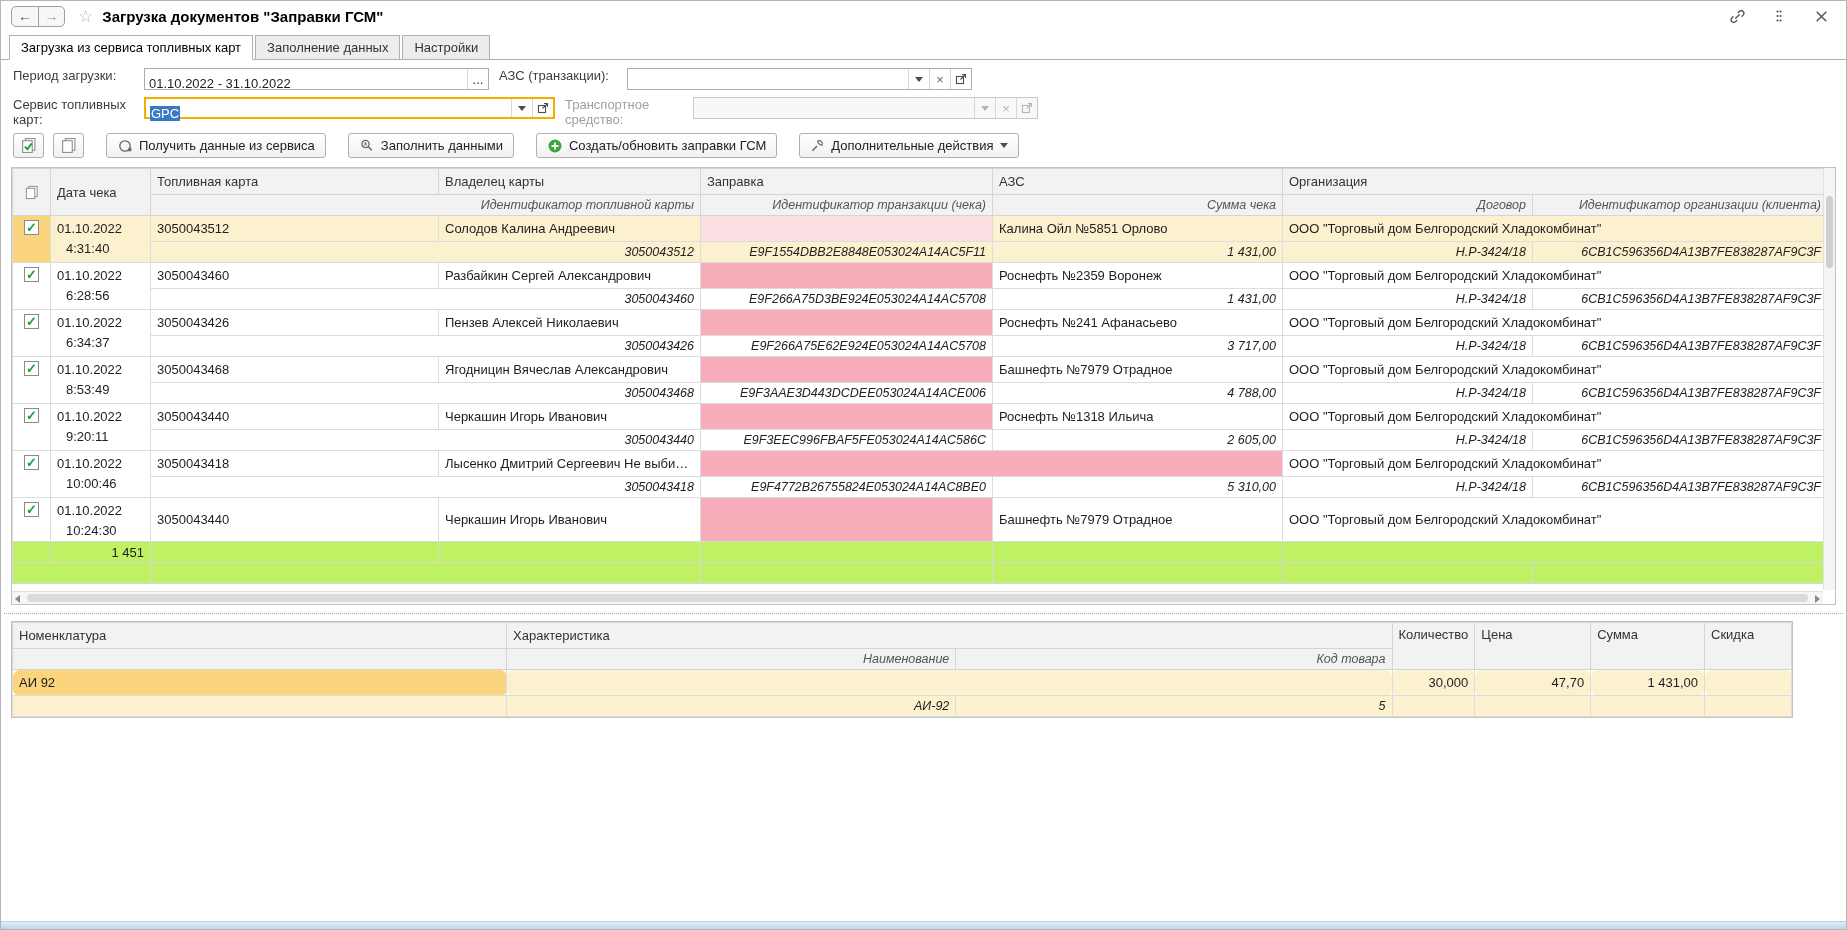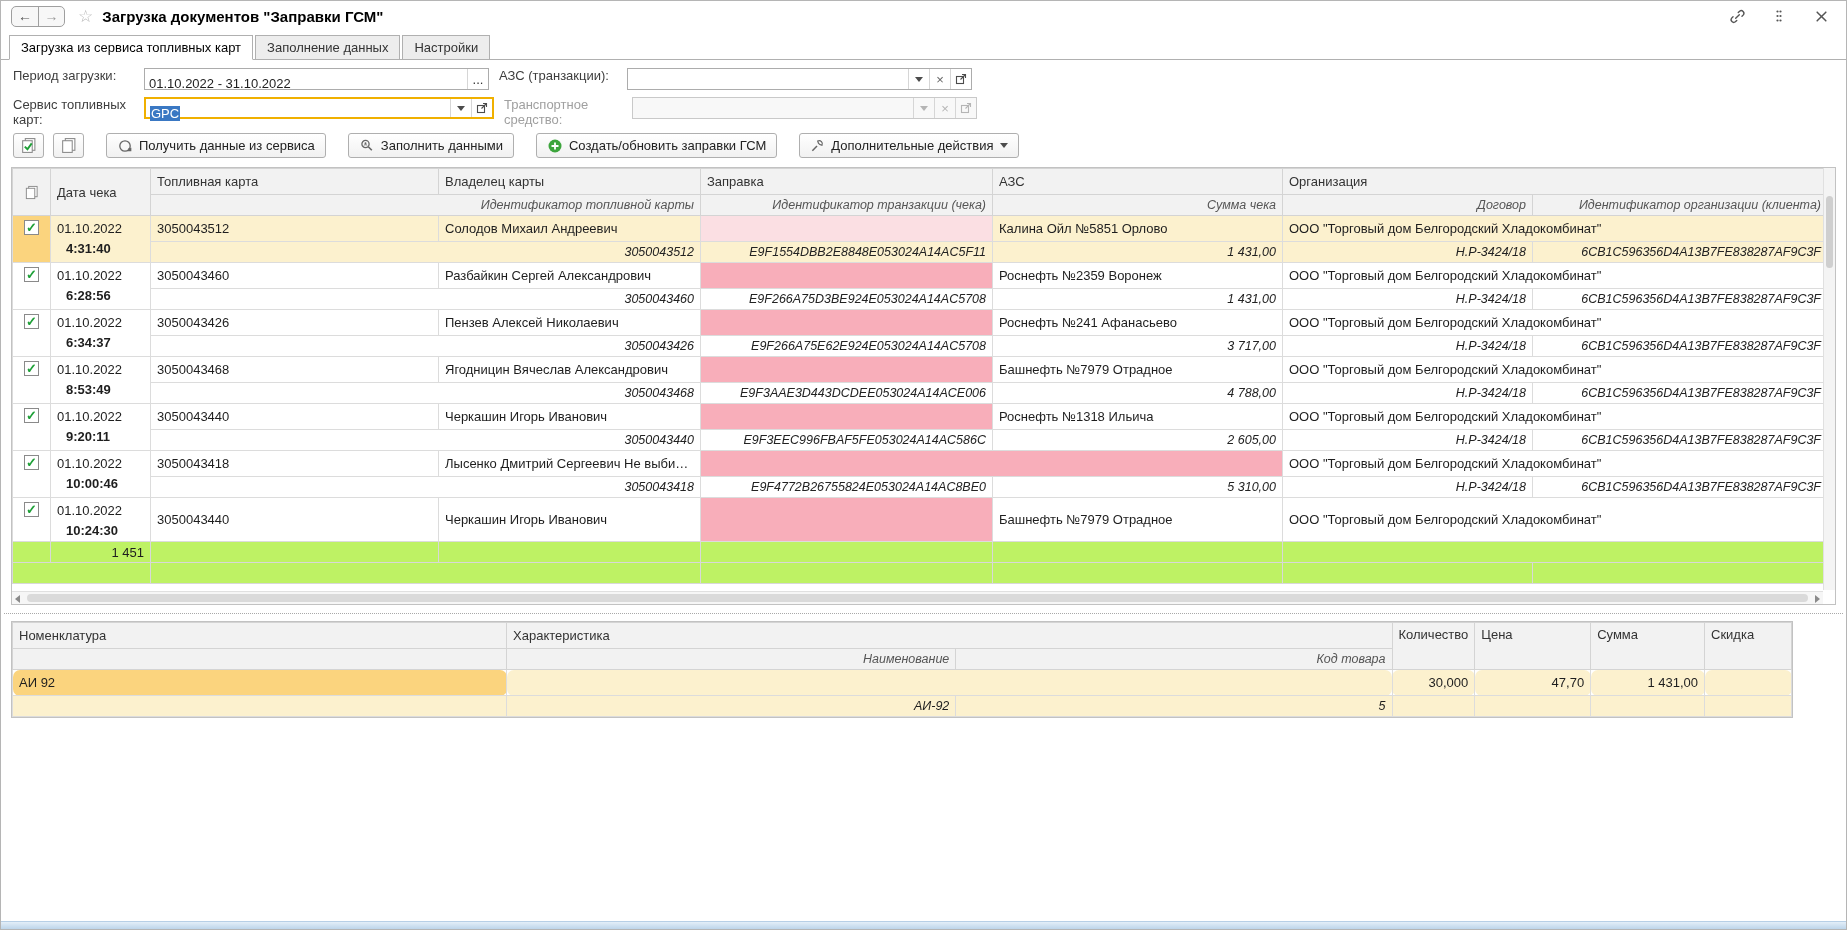--- a/index.html
+++ b/index.html
@@ -25,21 +25,21 @@
   .tab { border:1px solid #b0b0b0; border-bottom:none; background:#ededed; padding:4px 11px 4px; margin-right:2px; color:#333; }
   .tab.active { background:#fff; border-bottom:1px solid #fff; margin-bottom:-1px; color:#000; }
 
   
   .filters { padding:8px 12px 2px; }
   .frow { display:flex; align-items:flex-start; height:29px; }
   .flabel { width:131px; color:#3d3d3d; flex:none; }
   .flabel.right { width:128px; margin-left:10px; }
   .flabel.disabled { color:#a0a0a0; }
   .fgroup { display:flex; align-items:stretch; height:22px; border:1px solid #acacac; background:#fff; width:345px; }
-  .fgroup.focused { border:2px solid var(--accent_focus); width:350px; }
+  .fgroup.focused { border:2px solid var(--accent_focus); width:411px; }
   .fgroup.disabled { border-color:#c9c9c9; background:#f8f8f8; }
   .ftext { flex:1; padding:14px 4px; white-space:nowrap; overflow:hidden; display:flex; align-items:center; }
   .seltext { background:var(--selection_blue); color:#fff; padding:0 1px; }
   .fbtn { width:21px; border-left:1px solid #d6d6d6; display:flex; align-items:center; justify-content:center; color:#333; background:#fff; }
   .fgroup.disabled .fbtn { background:#f8f8f8; color:#b5b5b5; }
   .caret { width:0; height:0; border-left:4px solid transparent; border-right:4px solid transparent; border-top:5px solid #4c4c4c; }
   .fgroup.disabled .caret { border-top-color:#b5b5b5; }
   .xclear { font-size:13px; color:#666; }
   .fgroup.disabled .xclear { color:#b5b5b5; }
 
@@ -54,21 +54,21 @@
   .grid-wrap { margin:0 10px; border:1px solid #c2c2c2; position:relative; overflow:hidden; }
   .grid-wrap.main { height:438px; }
   table { border-collapse:collapse; table-layout:fixed; }
   th, td { border:1px solid #dcdcdc; padding:1px 6px; white-space:nowrap; overflow:hidden; text-overflow:ellipsis; font-size:13px; font-weight:normal; }
   thead th { background:#f2f2f2; text-align:left; color:#333; border-color:#d4d4d4; height:26px; }
   thead .subhead th { font-style:italic; text-align:right; color:#555; font-size:12.5px; height:21px; }
   .tr-main td { height:26px; }
   .tr-sub td { height:21px; font-style:italic; text-align:right; font-size:12.5px; color:#222; }
   .td-check { text-align:center; vertical-align:top; padding-top:4px; }
   .td-date { vertical-align:top; line-height:1.5; padding-top:3px; }
-  .td-date .time { padding-left:9px;font-weight:bold; }
+  .td-date .time { padding-left:9px; }
   .td-refuel { background:var(--error_pink); }
   .td-sum { text-align:right; }
   tr.sel td { background:var(--row_highlight); }
   tr.sel .td-check { background:var(--row_highlight_strong); }
   tr.sel .td-refuel { background:var(--error_pink_light); }
   .cbx { display:inline-flex; width:15px; height:15px; border:1px solid #8a8a8a; background:#fff; align-items:center; justify-content:center; }
   .cbx .ck { color:var(--check_green); font-weight:bold; font-size:13px; line-height:1; }
   tbody.totals td { background:#bef264; border-color:#d8d8d8; height:21px; }
   .tot-val { text-align:right; }
 
@@ -305,21 +305,21 @@
     <td class="td-check" rowspan="2">
       <span class="cbx">
               <span class="ck">✓</span>
             </span>
     </td>
     <td class="td-date" rowspan="2">
       <div>01.10.2022</div>
             <div class="time">4:31:40</div>
     </td>
     <td class="td-card">3050043512</td>
-    <td class="td-owner">Солодов Михаил Андреевич</td>
+    <td class="td-owner">Солодов Калина Андреевич</td>
     <td class="td-refuel"></td>
     <td class="td-azs">Калина Ойл №5851 Орлово</td>
     <td class="td-org" colspan="2">ООО "Торговый дом Белгородский Хладокомбинат"</td>
   </tr>
   <tr class="tr-sub sel">
     <td colspan="2">3050043512</td>
     <td>E9F1554DBB2E8848E053024A14AC5F11</td>
     <td class="td-sum">1 431,00</td>
     <td>Н.Р-3424/18</td>
     <td>6CB1C596356D4A13B7FE838287AF9C3F</td>

